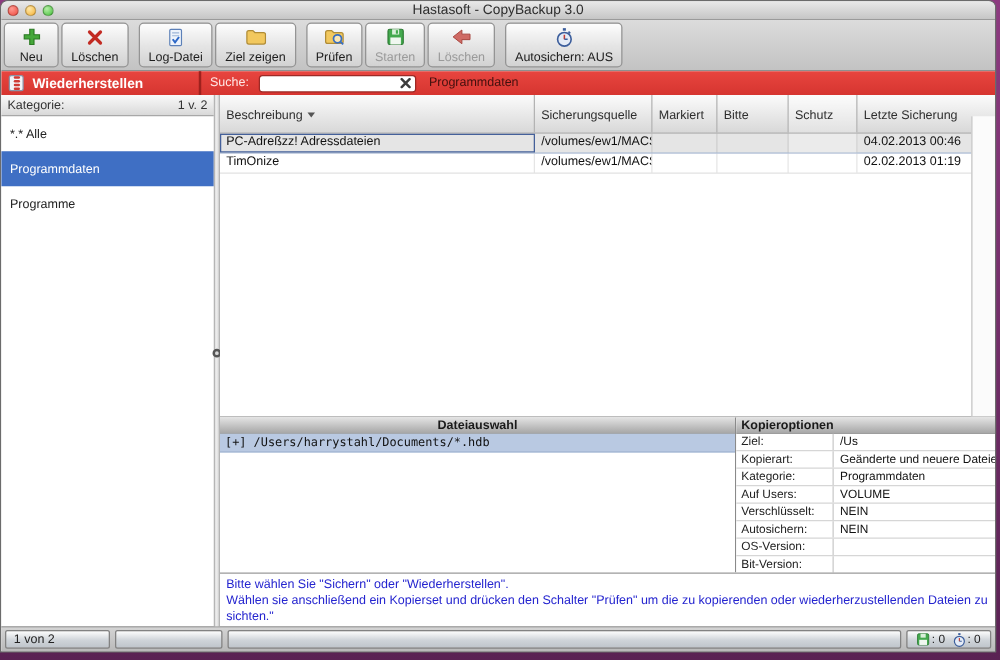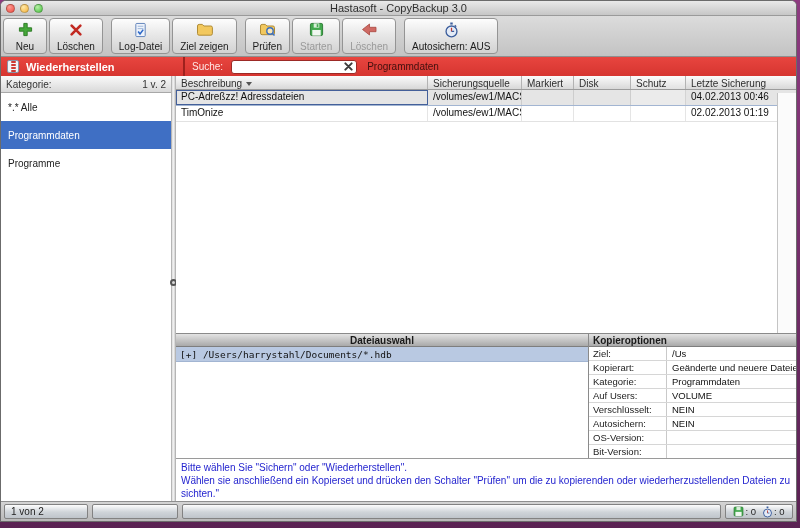--- a/index.html
+++ b/index.html
@@ -27,21 +27,21 @@
           background:linear-gradient(180deg,#fdfdfd,#e8e8e8 45%,#d2d2d2);
           border:1px solid #949494; border-radius:4px; display:flex; flex-direction:column;
           align-items:center; justify-content:space-between; cursor:default; }
   .tbtn .tlabel { font-size:10px; color:#1c1c1c; white-space:nowrap; }
   .tbtn.disabled .tlabel { color:#9a9a9a; }
   .ticon { height:17px; display:flex; align-items:center; justify-content:center; }
 
   
   .redbar { height:19px; flex:0 0 19px; background:linear-gradient(180deg,#e8453f,#d63530);
             display:flex; align-items:center; }
-  .modechip { width:184px; height:100%; display:flex; align-items:center; gap:7px; padding-left:6px;
+  .modechip { width:160px; height:100%; display:flex; align-items:center; gap:7px; padding-left:6px;
               border-right:2px solid #9e211d; }
   .modechip .mlabel { font-size:11px; font-weight:bold; color:#ffffff; }
   .restoreicon { width:12px; height:13px; background:#f2f4f8; border:1px solid #8a94a8; border-radius:2px;
                  display:flex; flex-direction:column; align-items:center; justify-content:center; gap:1px; }
   .restoreicon i { display:block; width:5px; height:2px; background:#cf3a34; border-radius:1px; }
   .searcharea { display:flex; align-items:center; padding-left:7px; }
   .slabel { font-size:10px; color:#ffe8e6; margin-right:8px; }
   .searchbox { width:126px; height:14px; background:#ffffff; border:1px solid #9c2a26; border-radius:3px;
                display:flex; align-items:center; position:relative; }
   .searchbox input { width:100px; border:0; outline:none; height:12px; font-size:10px; background:transparent; margin-left:3px; }
@@ -59,21 +59,21 @@
 
   .divider { width:5px; flex:0 0 5px; background:linear-gradient(90deg,#dedede,#efefef,#cfcfcf);
              border-left:1px solid #b5b5b5; border-right:1px solid #b5b5b5; position:relative; }
   .handle { position:absolute; left:-2px; top:203px; width:7px; height:7px; border-radius:50%;
             background:#d8d8d8; border:2px solid #555; }
 
   .content { flex:1 1 auto; display:flex; flex-direction:column; min-width:0; }
 
   
   .tablewrap { height:257px; flex:0 0 257px; position:relative; background:#ffffff; }
-  .thead { height:14px; display:flex; background:linear-gradient(180deg,#fbfbfb,#d8d8d8);
+  .thead { height:31px; display:flex; background:linear-gradient(180deg,#fbfbfb,#d8d8d8);
            border-bottom:1px solid #9c9c9c; }
   .th { font-size:10px; color:#2e2e2e; padding:2px 0 0 5px; border-right:1px solid #b3b3b3;
         display:flex; align-items:center; gap:4px; overflow:hidden; white-space:nowrap; }
   .sortv { width:0; height:0; border-left:3px solid transparent; border-right:3px solid transparent;
            border-top:4px solid #555; display:inline-block; }
   .trow { height:16px; display:flex; border-bottom:1px solid #e2e2e2; background:#ffffff; }
   .trow.selected { background:#e5e5e5; border-bottom:1px solid #a2b5d2; }
   .td { font-size:10px; color:#111; padding:1px 0 0 5px; border-right:1px solid rgba(0,0,0,.10);
         overflow:hidden; white-space:nowrap; }
   .trow.selected .td.focuscell { outline:1px solid #44609a; outline-offset:-1px; }
@@ -268,21 +268,21 @@
             <span>Beschreibung</span>
             <span class="sortv"></span>
           </div>
           <div class="th c-src">
                 <span>Sicherungsquelle</span>
               </div>
           <div class="th c-mark">
                 <span>Markiert</span>
               </div>
           <div class="th c-zeit">
-                <span>Disk</span>
+                <span>Bitte</span>
               </div>
           <div class="th c-schutz">
                 <span>Schutz</span>
               </div>
           <div class="th c-last" style="border-right:0;">
                 <span>Letzte Sicherung</span>
               </div>
         </div>
         <div class="trow selected">
           <div class="td c-desc focuscell">PC-Adreßzz! Adressdateien</div>

